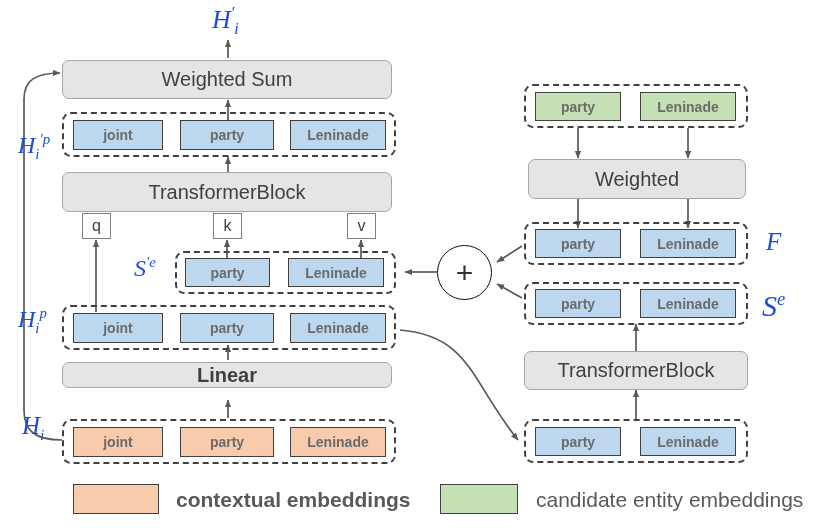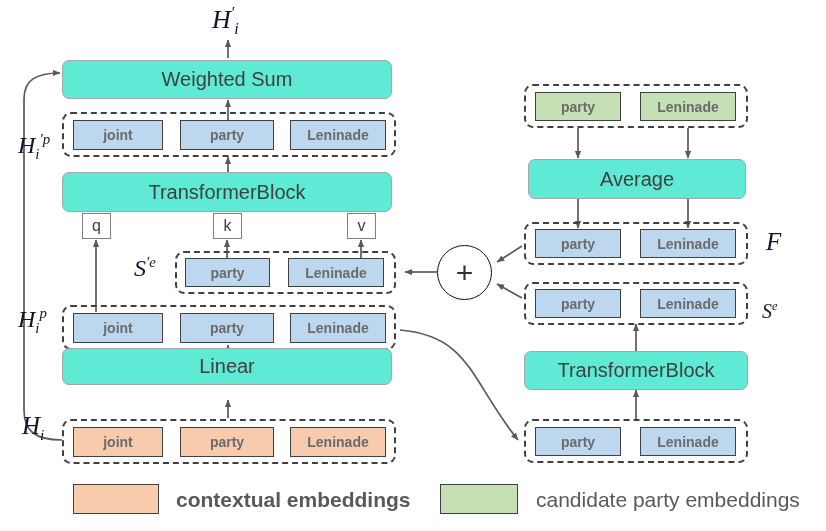--- a/index.html
+++ b/index.html
@@ -2,35 +2,35 @@
 <html><head>
 <meta charset="utf-8">
 <style>
   html,body{margin:0;padding:0;background:#ffffff;}
   body{width:826px;height:531px;position:relative;overflow:hidden;
        font-family:"Liberation Sans",sans-serif;color:#595959;}
   #stage{position:absolute;left:0;top:0;width:826px;height:531px;}
   svg.wires{position:absolute;left:0;top:0;width:826px;height:531px;pointer-events:none;}
 
   .rbox{position:absolute;box-sizing:border-box;border:1.3px solid #a6a6a6;
-        border-radius:7px;background:#5eead4;display:flex;align-items:center;
+        border-radius:7px;background:#e5e5e5;display:flex;align-items:center;
         justify-content:center;font-size:20px;color:#404040;}
   .group{position:absolute;box-sizing:border-box;border:2.6px dashed #404040;
          border-radius:9px;background:transparent;}
   .cell{position:absolute;box-sizing:border-box;border:1.3px solid #404040;
         display:flex;align-items:center;justify-content:center;
         font-size:14px;font-weight:bold;color:#6b6b6b;}
   .cell.blue{background:#bdd7ee;}
   .cell.orange{background:#f8cbad;}
   .cell.green{background:#c5e0b4;}
   .qkv{position:absolute;box-sizing:border-box;border:1.3px solid #808080;
        background:#fff;display:flex;align-items:center;justify-content:center;
        font-size:16px;color:#404040;}
   .mlabel{position:absolute;font-family:"Liberation Serif",serif;
-          font-style:italic;color:#0f172a;white-space:nowrap;}
+          font-style:italic;color:#1d4ed8;white-space:nowrap;}
   .mlabel sup{font-style:italic;font-size:.62em;vertical-align:super;}
   .mlabel sub{font-style:italic;font-size:.62em;vertical-align:sub;}
   .plus{position:absolute;box-sizing:border-box;border:1.6px solid #111;
         border-radius:50%;background:#fff;display:flex;align-items:center;
         justify-content:center;font-size:30px;color:#333;line-height:1;}
   .lgswatch{position:absolute;box-sizing:border-box;border:1.3px solid #404040;}
   .lgtext{position:absolute;font-size:21px;color:#595959;white-space:nowrap;}
 </style>
 </head>
 <body>
@@ -110,60 +110,60 @@
   <div class="cell blue" style="left:185px;top:258px;width:85px;height:29px;">party</div>
   <div class="cell blue" style="left:288px;top:258px;width:96px;height:29px;">Leninade</div>
 
   <div class="mlabel" style="left:18px;top:305px;font-size:24px;">H<sub>i</sub><sup>p</sup></div>
 
   <div class="group" style="left:62px;top:305px;width:334px;height:45px;"></div>
   <div class="cell blue" style="left:73px;top:313px;width:90px;height:30px;">joint</div>
   <div class="cell blue" style="left:180px;top:313px;width:94px;height:30px;">party</div>
   <div class="cell blue" style="left:290px;top:313px;width:96px;height:30px;">Leninade</div>
 
-  <div class="rbox" style="left:62px;top:348px;width:330px;height:37px;">
+  <div class="rbox" style="left:62px;top:362px;width:330px;height:26px;font-weight:bold;">
     <span>Linear</span>
   </div>
 
   <div class="mlabel" style="left:22px;top:412px;font-size:25px;">H<sub>i</sub></div>
 
   <div class="group" style="left:62px;top:419px;width:334px;height:45px;"></div>
   <div class="cell orange" style="left:73px;top:427px;width:90px;height:30px;">joint</div>
   <div class="cell orange" style="left:180px;top:427px;width:94px;height:30px;">party</div>
   <div class="cell orange" style="left:290px;top:427px;width:96px;height:30px;">Leninade</div>
 
   <div class="plus" style="left:437px;top:245px;width:55px;height:55px;">
     <span>+</span>
   </div>
 
   <div class="group" style="left:524px;top:84px;width:224px;height:44px;"></div>
   <div class="cell green" style="left:535px;top:92px;width:86px;height:29px;">party</div>
   <div class="cell green" style="left:640px;top:92px;width:96px;height:29px;">Leninade</div>
 
   <div class="rbox" style="left:528px;top:159px;width:218px;height:40px;">
-    <span>Average</span>
+    <span>Weighted</span>
   </div>
 
   <div class="group" style="left:524px;top:222px;width:224px;height:43px;"></div>
   <div class="cell blue" style="left:535px;top:229px;width:86px;height:29px;">party</div>
   <div class="cell blue" style="left:640px;top:229px;width:96px;height:29px;">Leninade</div>
   <div class="mlabel" style="left:766px;top:228px;font-size:25px;">F</div>
 
   <div class="group" style="left:524px;top:282px;width:224px;height:43px;"></div>
   <div class="cell blue" style="left:535px;top:289px;width:86px;height:29px;">party</div>
   <div class="cell blue" style="left:640px;top:289px;width:96px;height:29px;">Leninade</div>
-  <div class="mlabel" style="left:762px;top:288px;font-size:20px;margin-top:11px;">S<sup>e</sup></div>
+  <div class="mlabel" style="left:762px;top:288px;font-size:30px;">S<sup>e</sup></div>
 
   <div class="rbox" style="left:524px;top:351px;width:224px;height:39px;">
     <span>TransformerBlock</span>
   </div>
 
   <div class="group" style="left:524px;top:419px;width:224px;height:44px;"></div>
   <div class="cell blue" style="left:535px;top:427px;width:86px;height:29px;">party</div>
   <div class="cell blue" style="left:640px;top:427px;width:96px;height:29px;">Leninade</div>
 
   <div class="lgswatch" style="left:73px;top:484px;width:86px;height:30px;background:#f8cbad;"></div>
   <div class="lgtext" style="left:176px;top:488px;font-weight:bold;">contextual embeddings</div>
 
   <div class="lgswatch" style="left:440px;top:484px;width:78px;height:30px;background:#c5e0b4;"></div>
-  <div class="lgtext" style="left:536px;top:488px;">candidate party embeddings</div>
+  <div class="lgtext" style="left:536px;top:488px;">candidate entity embeddings</div>
 
 </div>
 
 </body></html>

